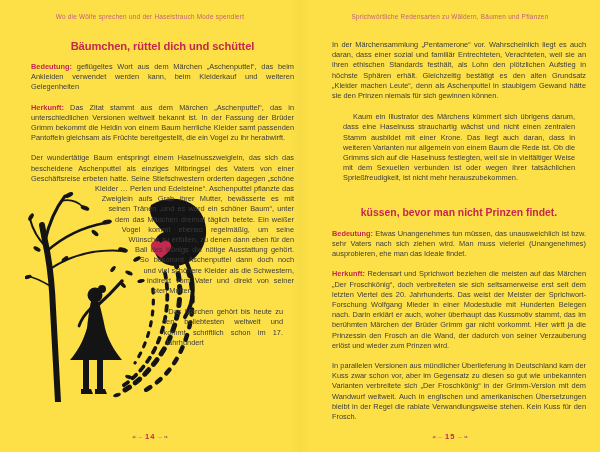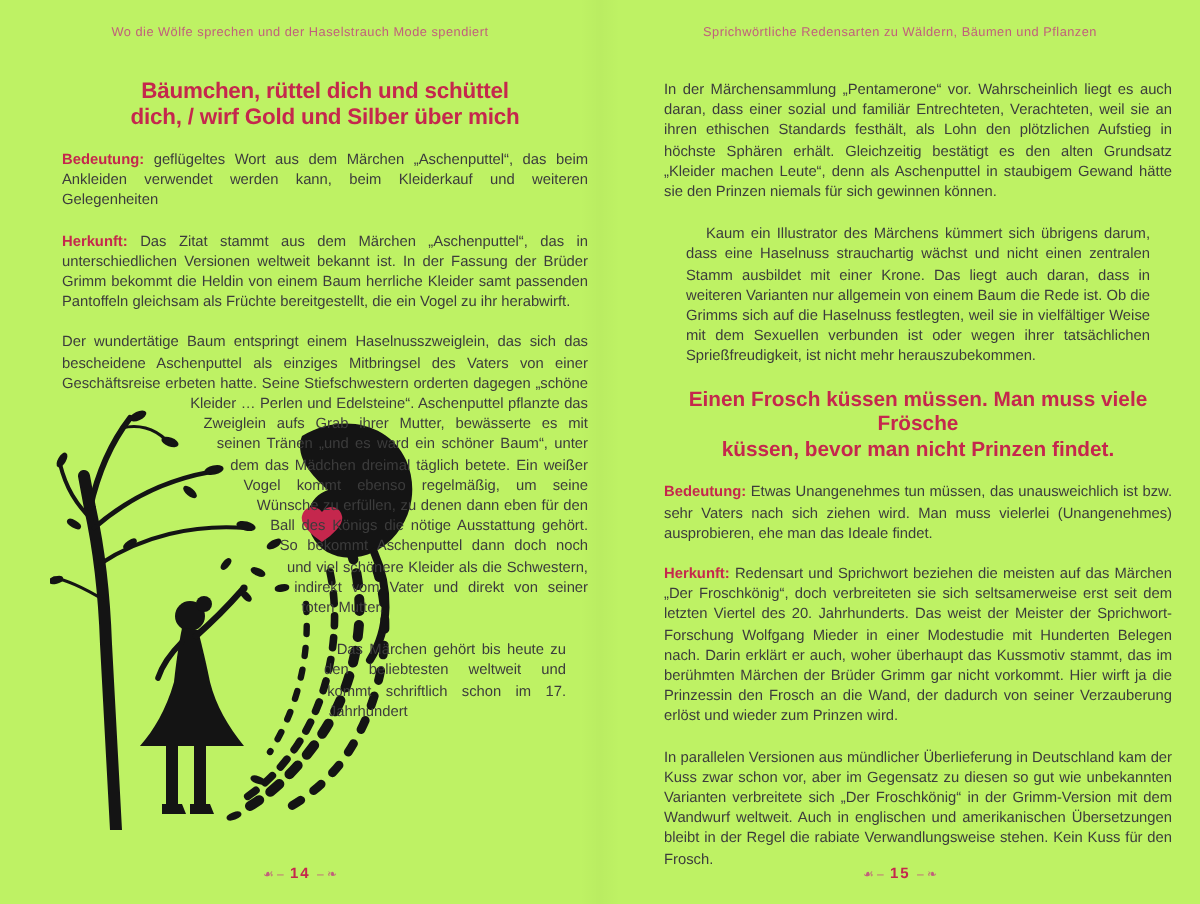--- a/index.html
+++ b/index.html
@@ -1,17 +1,17 @@
 <!DOCTYPE html>
 <html><head>
 <meta charset="utf-8">
 <style>
   html,body{margin:0;padding:0;background:#e8e8e8;}
   .spread{
-    position:relative;width:600px;height:452px;background:#bef264;
+    position:relative;width:600px;height:452px;background:#fde047;
     font-family:"Liberation Sans",sans-serif;color:#3c3c3c;overflow:hidden;
     margin:0 auto;
   }
   .gutter{
     position:absolute;left:290px;top:0;width:20px;height:452px;
     background:linear-gradient(90deg,rgba(0,0,0,0) 0%,rgba(0,0,0,0.025) 50%,rgba(0,0,0,0) 100%);
     pointer-events:none;
   }
   .page{position:absolute;top:0;height:452px;overflow:hidden;}
   .page.left{left:0;width:300px;}
@@ -53,21 +53,20 @@
 </head>
 <body>
 
 <div class="spread">
 
   <div class="page left">
     <div class="running-head">Wo die Wölfe sprechen und der Haselstrauch Mode spendiert</div>
     <div class="content">
       <div class="chapter-title">
         <span>Bäumchen, rüttel dich und schüttel</span><br>
-        <span>dich, / wirf Gold und Silber über mich</span>
       </div>
       <div class="body-text">
         <p><span class="label">Bedeutung:</span> <span>geflügeltes Wort aus dem Märchen „Aschenputtel“, das beim Ankleiden verwendet werden kann, beim Kleiderkauf und weiteren Gelegenheiten</span></p>
         <p><span class="label">Herkunft:</span> <span>Das Zitat stammt aus dem Märchen „Aschenputtel“, das in unterschiedlichen Versionen weltweit bekannt ist. In der Fassung der Brüder Grimm bekommt die Heldin von einem Baum herrliche Kleider samt passenden Pantoffeln gleichsam als Früchte bereitgestellt, die ein Vogel zu ihr herabwirft.</span></p>
 
         <div class="push"></div>
         <div class="illo">
           <svg viewBox="0 0 185 213" xmlns="http://www.w3.org/2000/svg">
             <g fill="#141414" stroke="#141414">
 
@@ -134,21 +133,21 @@
     </div>
   </div>
 
   <div class="page right">
     <div class="running-head">Sprichwörtliche Redensarten zu Wäldern, Bäumen und Pflanzen</div>
     <div class="content">
       <div class="body-text">
         <p style="margin-bottom:0;">In der Märchensammlung „Pentamerone“ vor. Wahrscheinlich liegt es auch daran, dass einer sozial und familiär Entrechteten, Verachteten, weil sie an ihren ethischen Standards festhält, als Lohn den plötzlichen Aufstieg in höchste Sphären erhält. Gleichzeitig bestätigt es den alten Grundsatz „Kleider machen Leute“, denn als Aschenputtel in staubigem Gewand hätte sie den Prinzen niemals für sich gewinnen können.</p>
         <p class="indent">Kaum ein Illustrator des Märchens kümmert sich übrigens darum, dass eine Haselnuss strauchartig wächst und nicht einen zentralen Stamm ausbildet mit einer Krone. Das liegt auch daran, dass in weiteren Varianten nur allgemein von einem Baum die Rede ist. Ob die Grimms sich auf die Haselnuss festlegten, weil sie in vielfältiger Weise mit dem Sexuellen verbunden ist oder wegen ihrer tatsächlichen Sprießfreudigkeit, ist nicht mehr herauszubekommen.</p>
         <div class="frog-title">
-          <span>Einen Frosch küssen müssen. Man muss viele Frösche</span><br>
+          <br>
           <span>küssen, bevor man nicht Prinzen findet.</span>
         </div>
         <p><span class="label">Bedeutung:</span> <span>Etwas Unangenehmes tun müssen, das unausweichlich ist bzw. sehr Vaters nach sich ziehen wird. Man muss vielerlei (Unangenehmes) ausprobieren, ehe man das Ideale findet.</span></p>
         <p><span class="label">Herkunft:</span> <span>Redensart und Sprichwort beziehen die meisten auf das Märchen „Der Froschkönig“, doch verbreiteten sie sich seltsamerweise erst seit dem letzten Viertel des 20. Jahrhunderts. Das weist der Meister der Sprichwort-Forschung Wolfgang Mieder in einer Modestudie mit Hunderten Belegen nach. Darin erklärt er auch, woher überhaupt das Kussmotiv stammt, das im berühmten Märchen der Brüder Grimm gar nicht vorkommt. Hier wirft ja die Prinzessin den Frosch an die Wand, der dadurch von seiner Verzauberung erlöst und wieder zum Prinzen wird.</span></p>
         <p>In parallelen Versionen aus mündlicher Überlieferung in Deutschland kam der Kuss zwar schon vor, aber im Gegensatz zu diesen so gut wie unbekannten Varianten verbreitete sich „Der Froschkönig“ in der Grimm-Version mit dem Wandwurf weltweit. Auch in englischen und amerikanischen Übersetzungen bleibt in der Regel die rabiate Verwandlungsweise stehen. Kein Kuss für den Frosch.</p>
       </div>
     </div>
     <div class="folio">
       <span class="orn">☙ –</span>
       <span>15</span>

